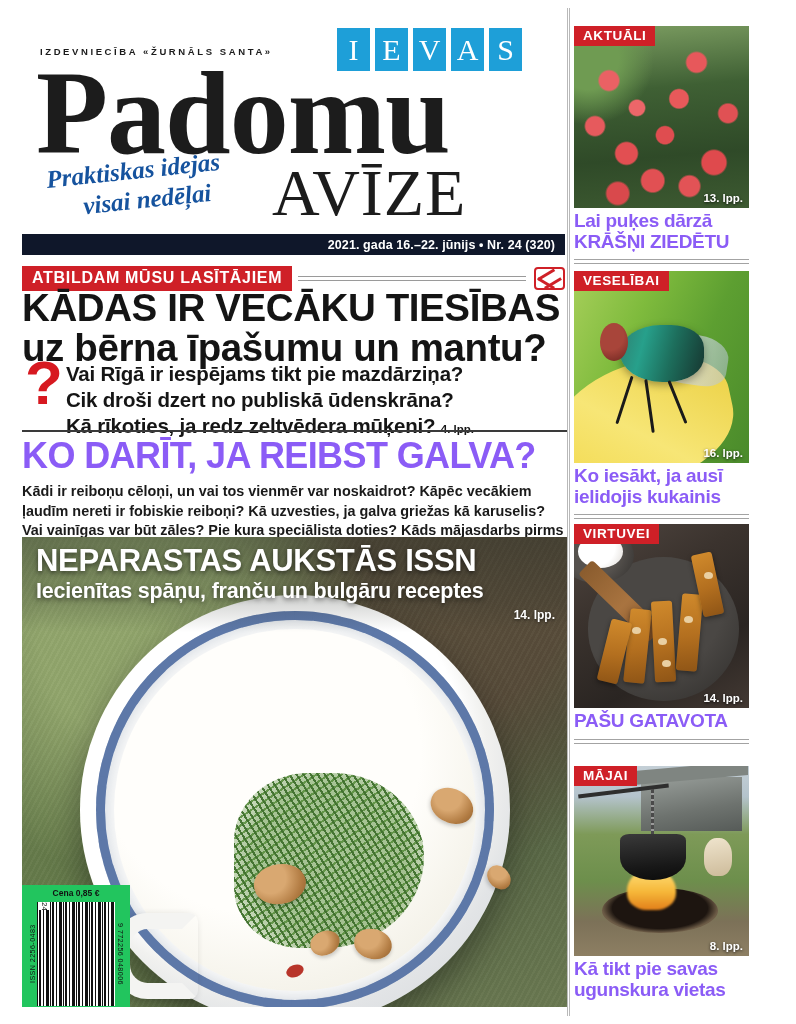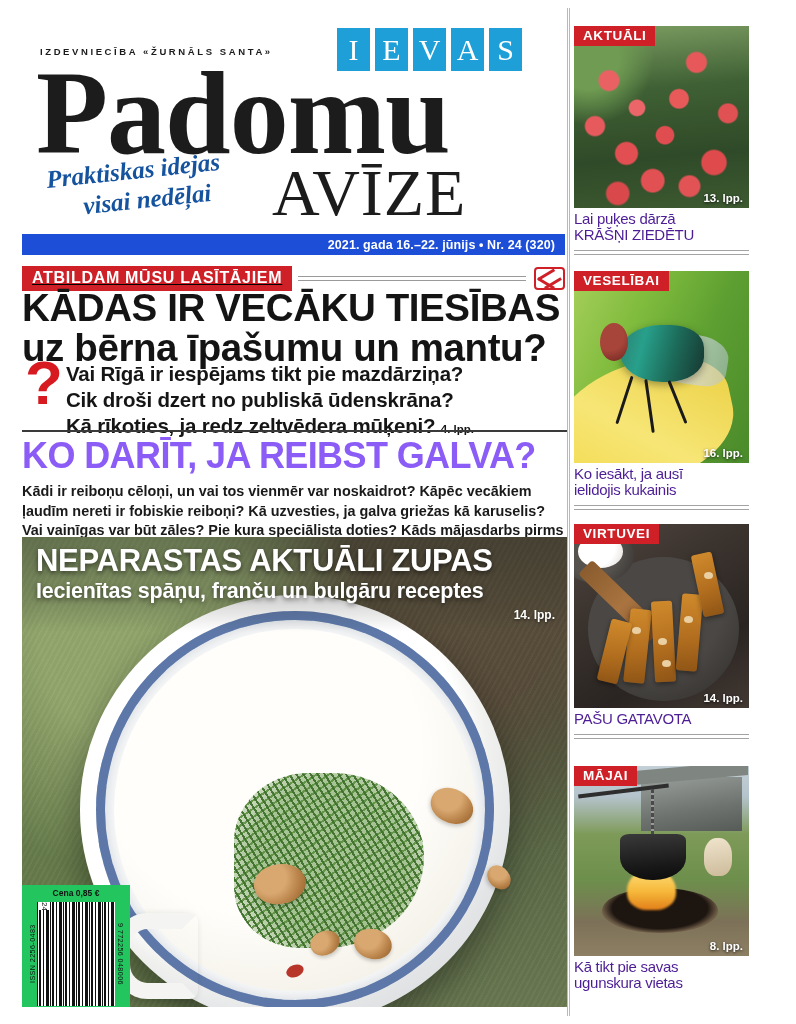--- a/index.html
+++ b/index.html
@@ -54,38 +54,38 @@
     position: absolute; left: 45px; top: 166px;
     font-family: "Liberation Serif", serif;
     font-style: italic; font-weight: 700;
     color: #16539e; font-size: 25px; line-height: 1.1;
     transform: rotate(-6deg); transform-origin: left top;
   }
   .tagline .l2 { display: block; margin-left: 34px; margin-top: 2px; }
 
   .datebar {
     position: absolute; left: 22px; top: 234px; width: 543px; height: 21px;
-    background: #1d4ed8;
+    background: #0f172a;
     display: flex; align-items: center; justify-content: flex-end;
     padding-right: 10px;
   }
   .datebar span {
     color: #fff; font-size: 12.5px; font-weight: 700; letter-spacing: 0.1px;
   }
 
   
   .redtag {
     background: #cf2027; color: #fff;
     display: inline-block; padding: 3px 10px 4px 10px;
     font-size: 16px; font-weight: 700; letter-spacing: 0.7px;
     font-family: "Liberation Sans", sans-serif;
   }
   .tag-row {
     position: absolute; left: 22px; top: 266px; width: 543px;
-    display: flex; align-items: center; text-decoration: underline;
+    display: flex; align-items: center;
   }
   .tag-rule { flex: 1; margin: 0 8px 0 6px; }
   .tag-rule div { height: 1px; background: #9a9a9a; }
   .tag-rule div + div { margin-top: 3px; }
   .env-icon {
     width: 31px; height: 23px; border: 2.5px solid #cf2027; border-radius: 4px;
     position: relative; background: #fff; flex: none;
   }
   .env-icon:before, .env-icon:after {
     content: ""; position: absolute; width: 19px; height: 2.5px; background: #cf2027;
@@ -259,21 +259,21 @@
     background: #cf2027; color: #fff; font-size: 13.5px; font-weight: 700;
     padding: 2px 9px 3px 9px; letter-spacing: .6px;
   }
   .side-pg {
     position: absolute; right: 6px; bottom: 4px; z-index: 3;
     color: #fff; font-size: 11.5px; font-weight: 700;
     text-shadow: 0 1px 3px rgba(0,0,0,.75);
   }
   .side-title { margin-top: 3px; width: 185px; }
   .side-title .t1, .side-title .t2 {
-    font-size: 15px; font-weight: 400; color: #4c1d95; line-height: 1.08;
+    font-size: 19px; font-weight: 700; color: #8b5cf6; line-height: 1.08;
     letter-spacing: -0.3px;
   }
   .side-rule { margin-top: 7px; width: 175px; }
   .side-rule div { height: 1px; background: #a3a3a3; }
   .side-rule div + div { margin-top: 3px; }
 
   
   .ph { position: absolute; inset: 0; }
   .ph-flowers {
     background:
@@ -461,21 +461,21 @@
           <div class="walnut w2"></div>
           <div class="walnut w3"></div>
           <div class="walnut w4"></div>
           <div class="walnut w5"></div>
           <div class="chili c1"></div>
 
         </div>
         <div class="handle"></div>
       </div>
       <div class="photo-overlay">
-        <div class="ov-h1">NEPARASTAS AKTUĀLI ZUPAS</div>
+        <div class="ov-h1">NEPARASTAS AUKSTĀS ISSN</div>
         <div class="ov-h2">Iecienītas spāņu, franču un bulgāru receptes</div>
         <div class="ov-pg">14. lpp.</div>
       </div>
     </div>
 
     <div class="barcode-box">
       <div class="bc-price">Cena 0,85 €</div>
       <div class="bc-body">
         <div class="bc-issn">ISSN 2256-0483</div>
         <div class="bc-bars">

